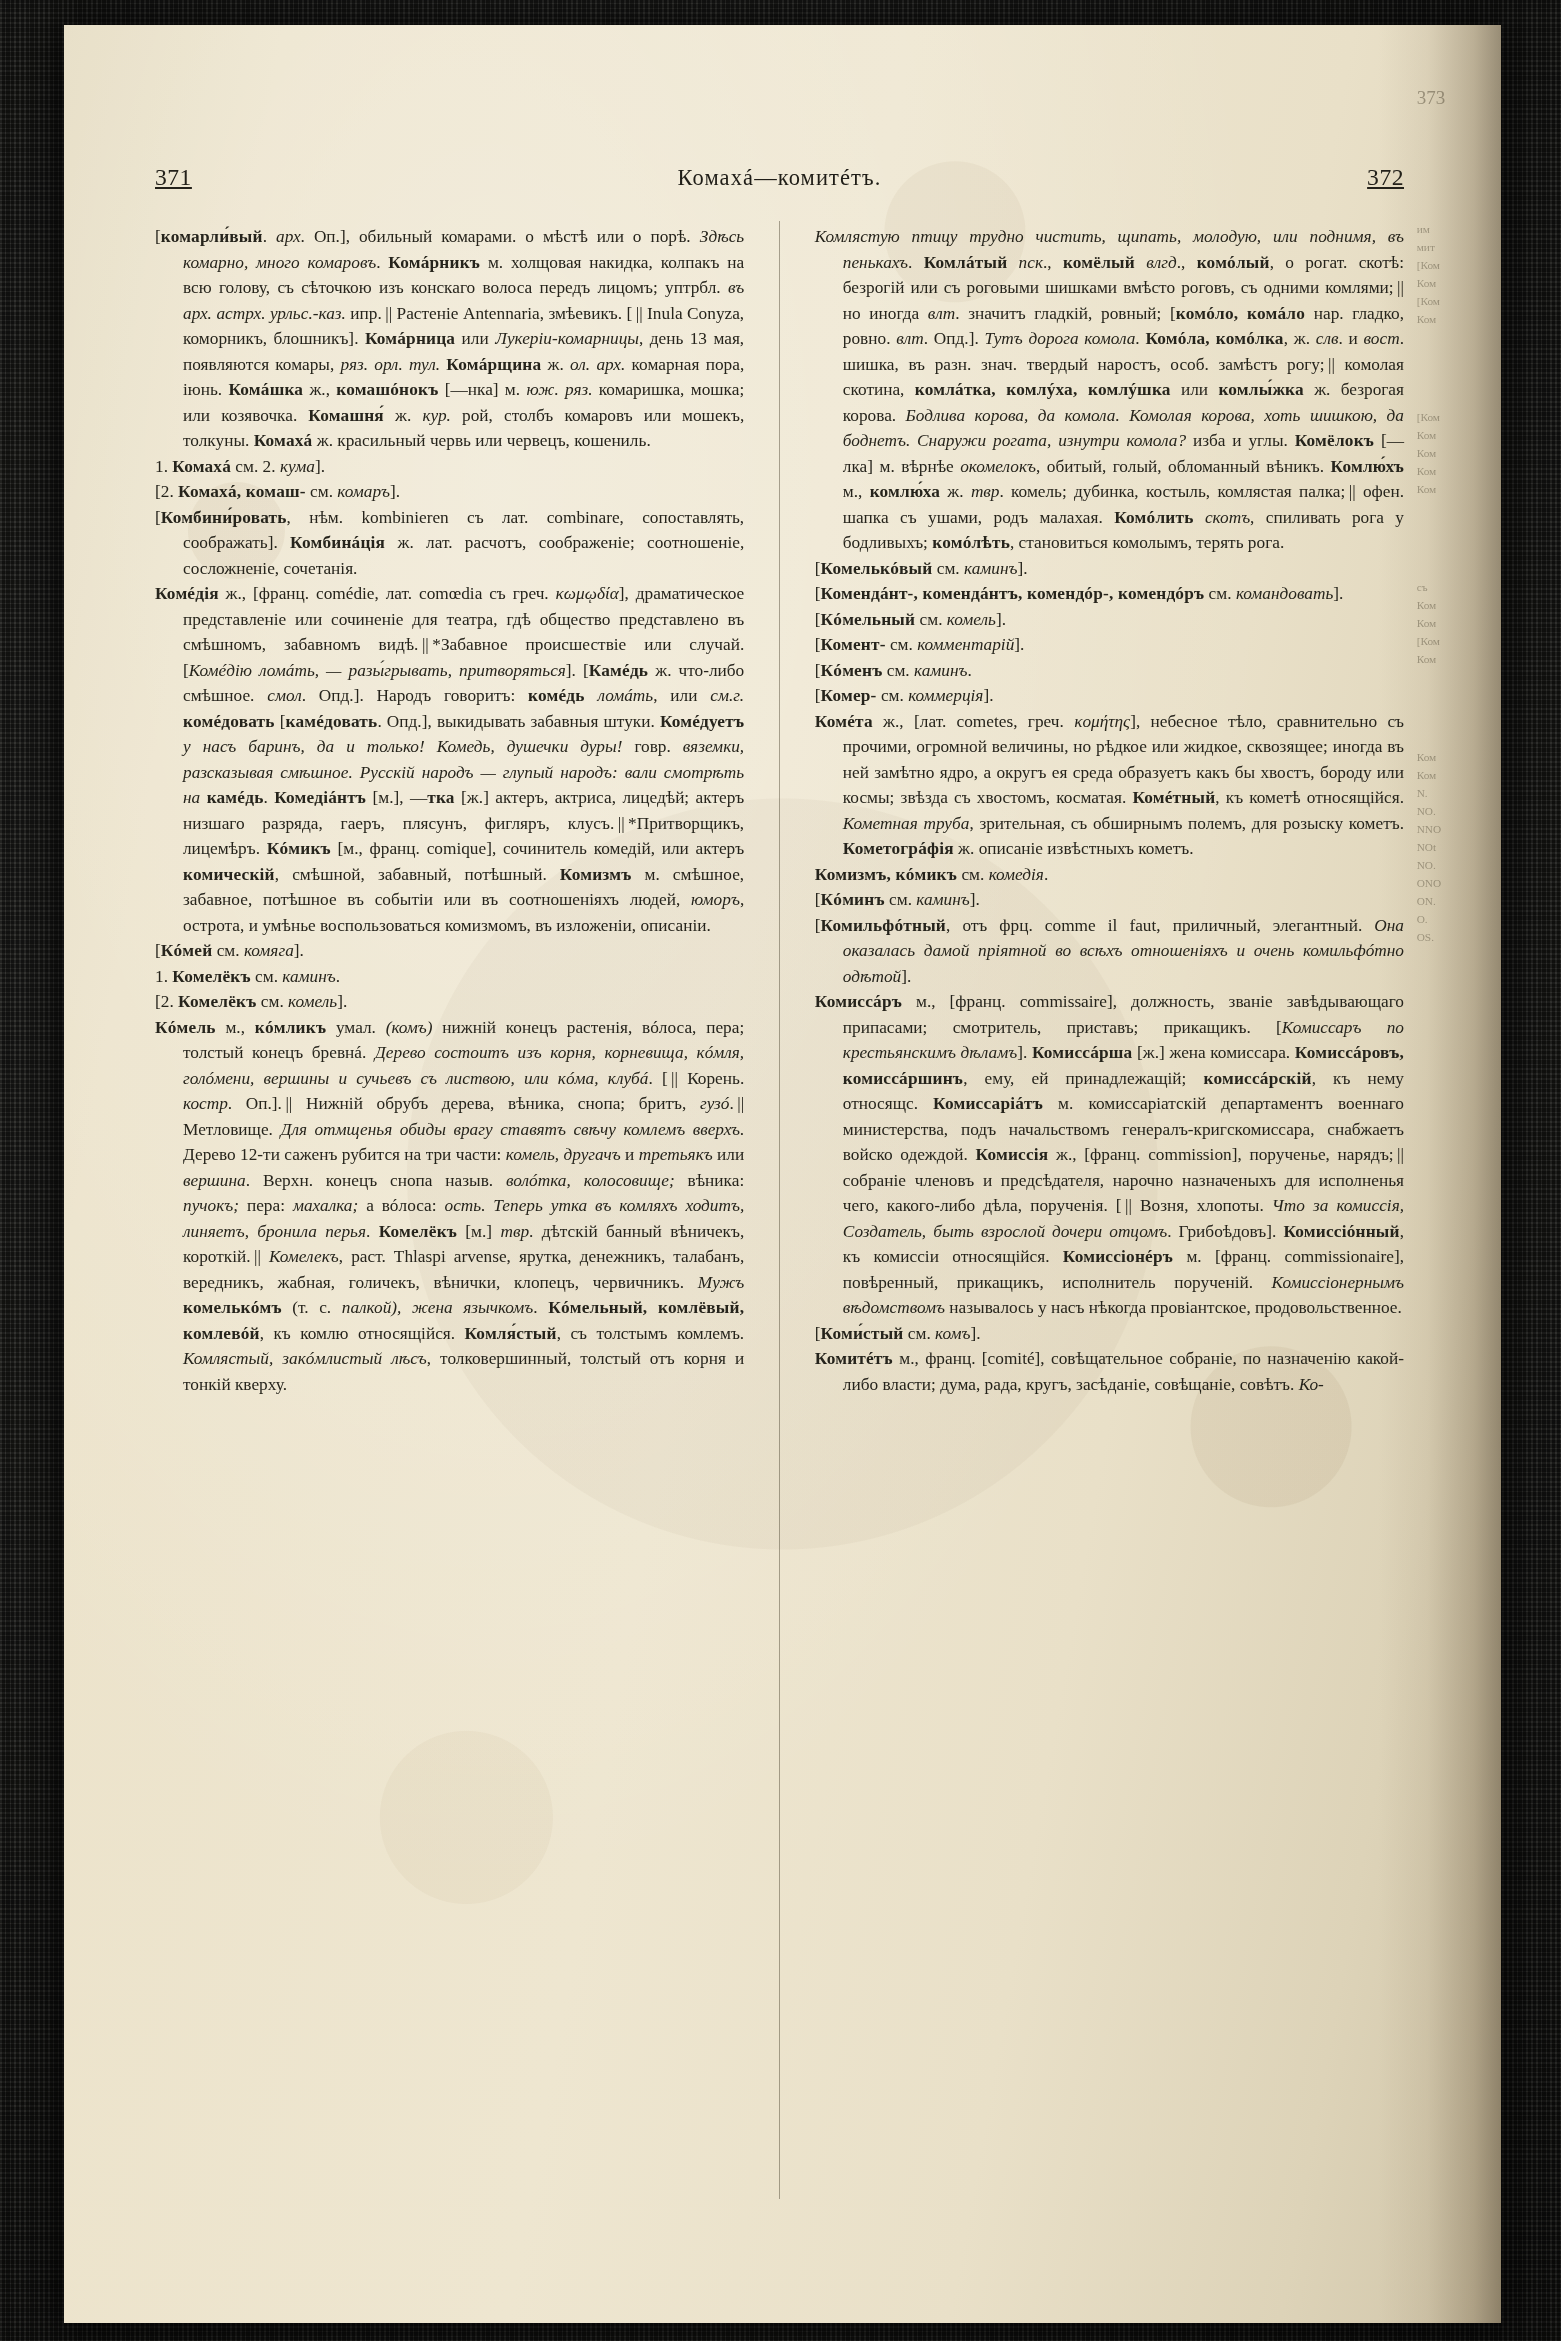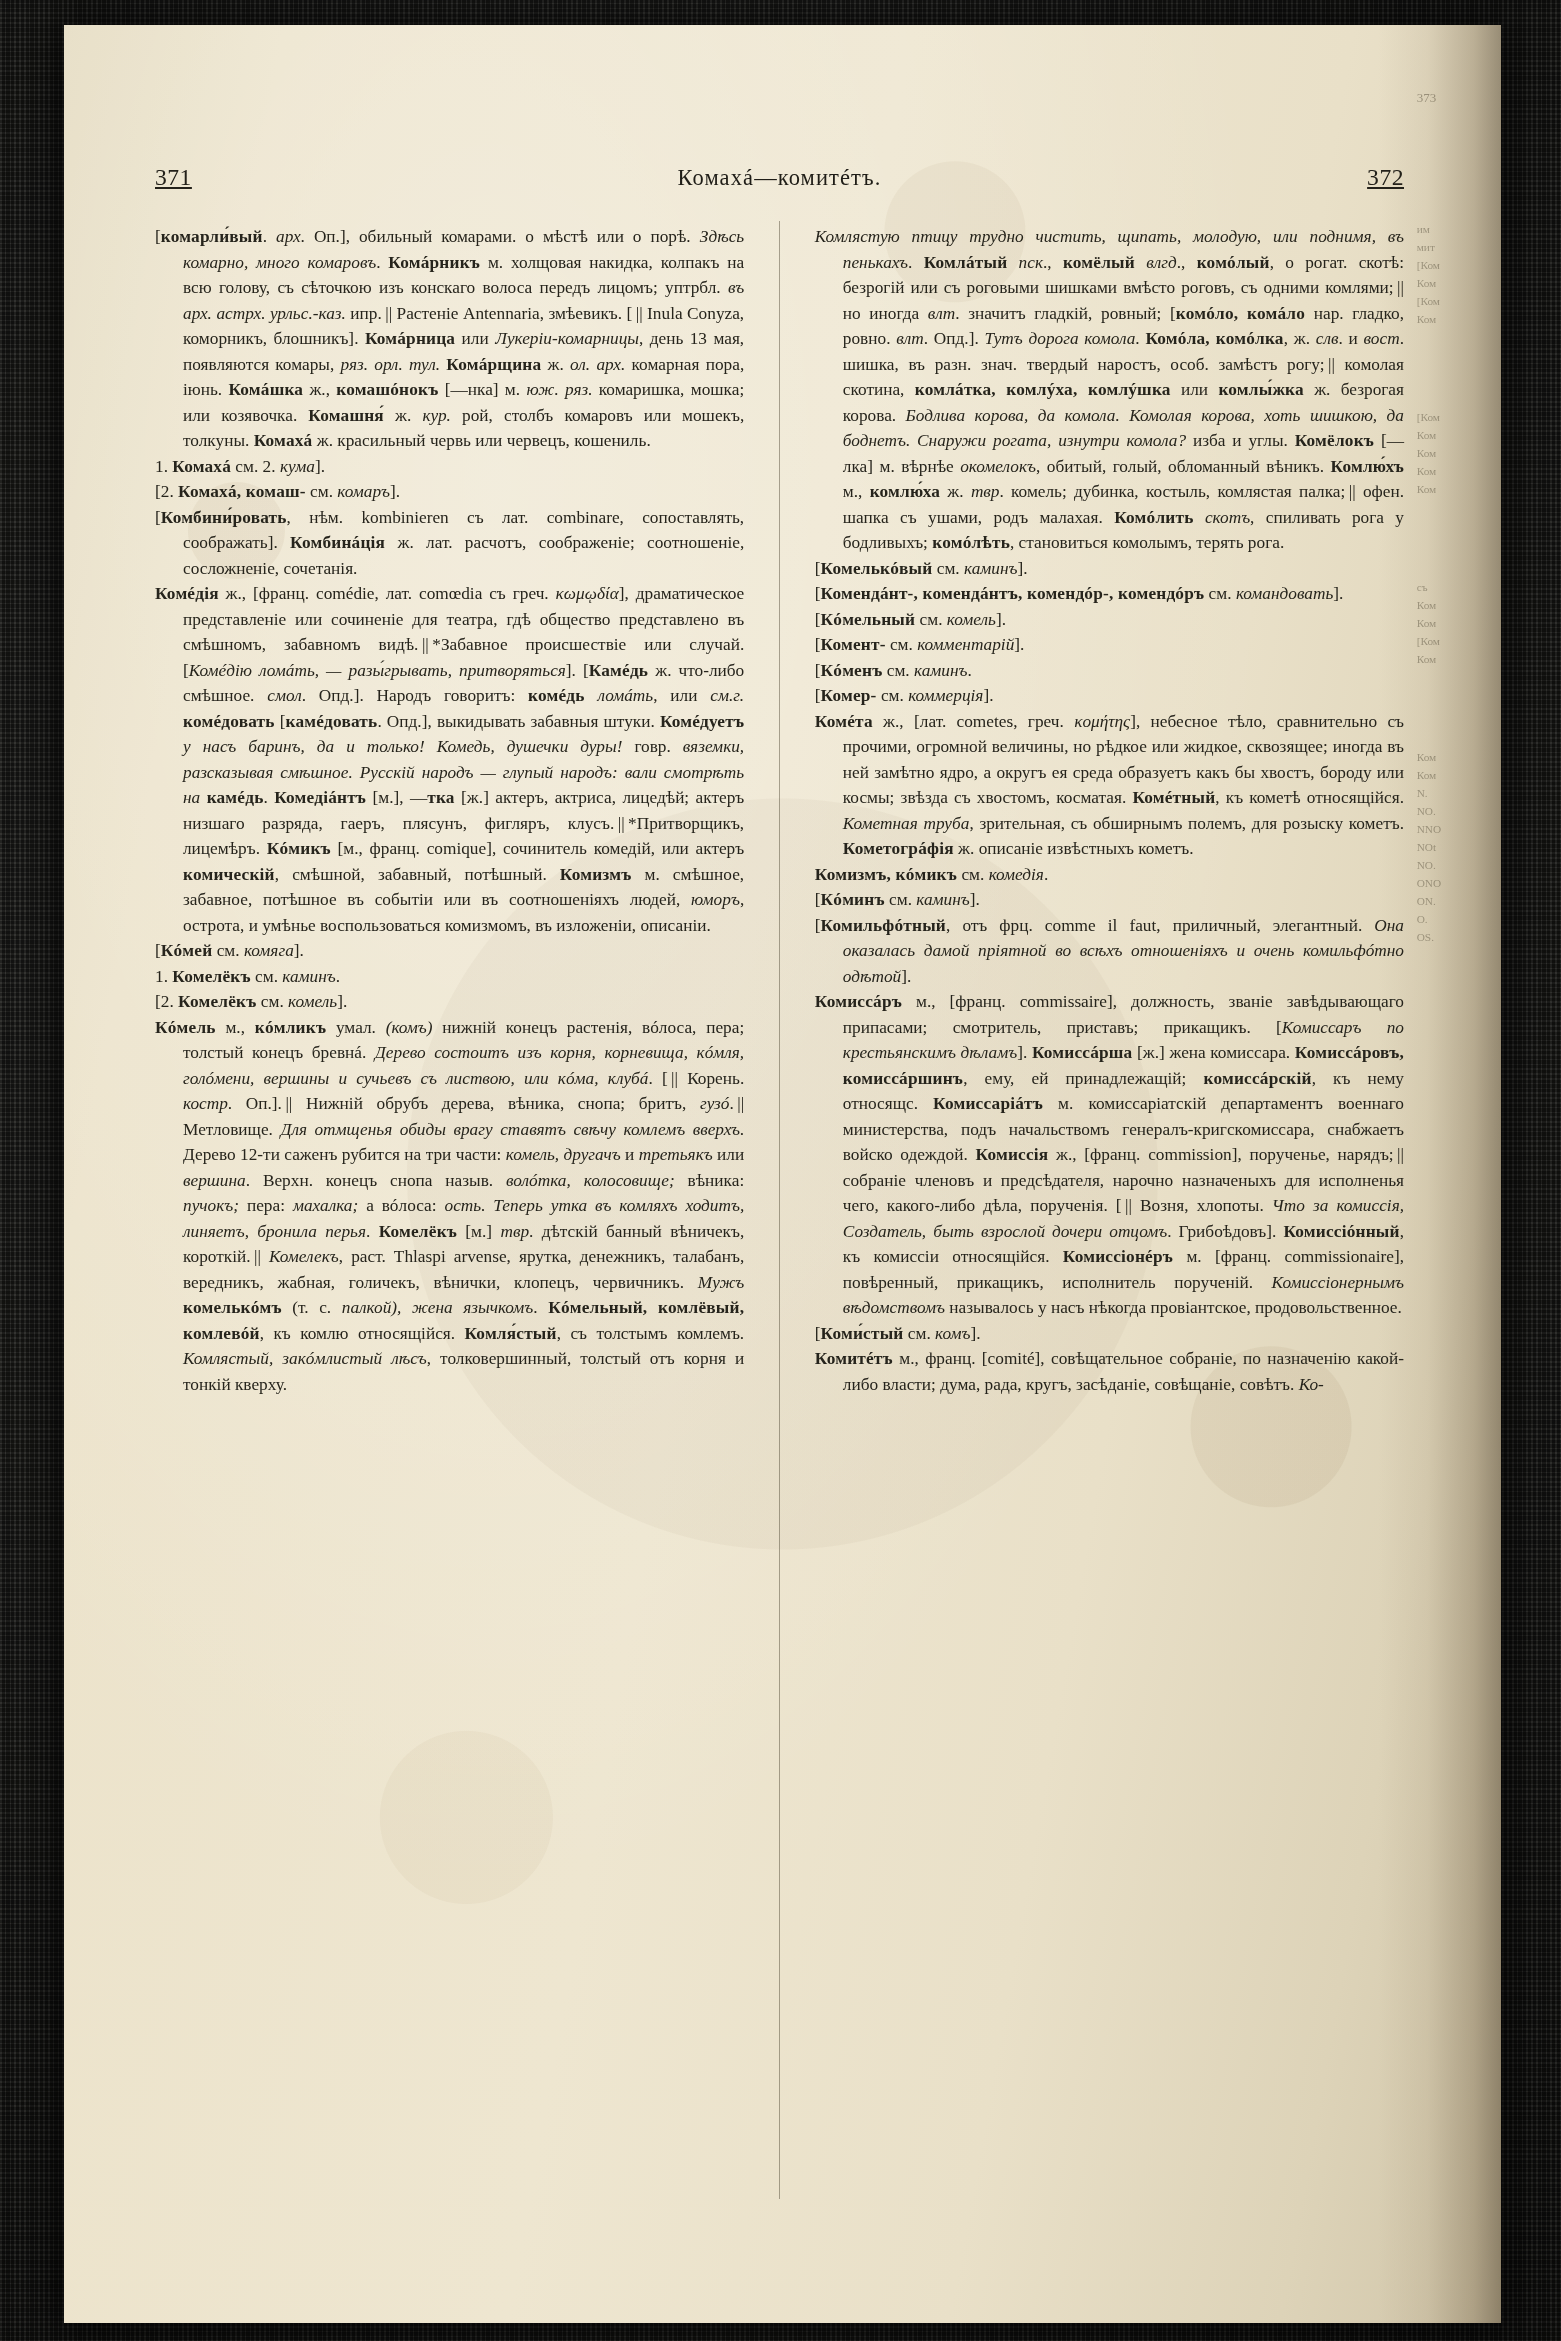--- a/index.html
+++ b/index.html
@@ -143,21 +143,21 @@
     width: 80px;
     height: 2123px;
     overflow: hidden;
     font-size: 11.3px;
     line-height: 18px;
     color: rgba(70,62,44,0.55);
     filter: blur(0.4px);
     opacity: .75;
   }
   #next-leaf .nl-folio {
-    font-size: 13px;
+    font-size: 19px;
     margin-bottom: 113px;
     color: rgba(70,62,44,0.6);
   }
   #next-leaf div { white-space: nowrap; }
   .nl-gap { height: 80px; }
 </style>
 </head>
 <body>
 
 <div id="page">

